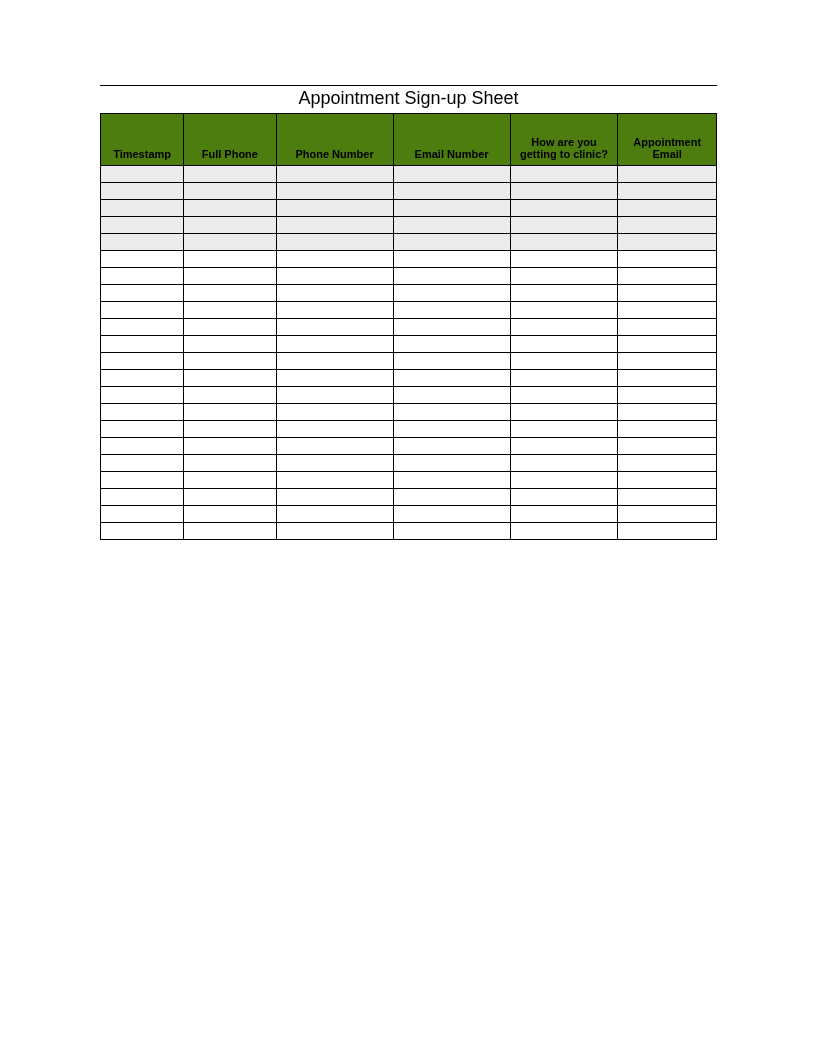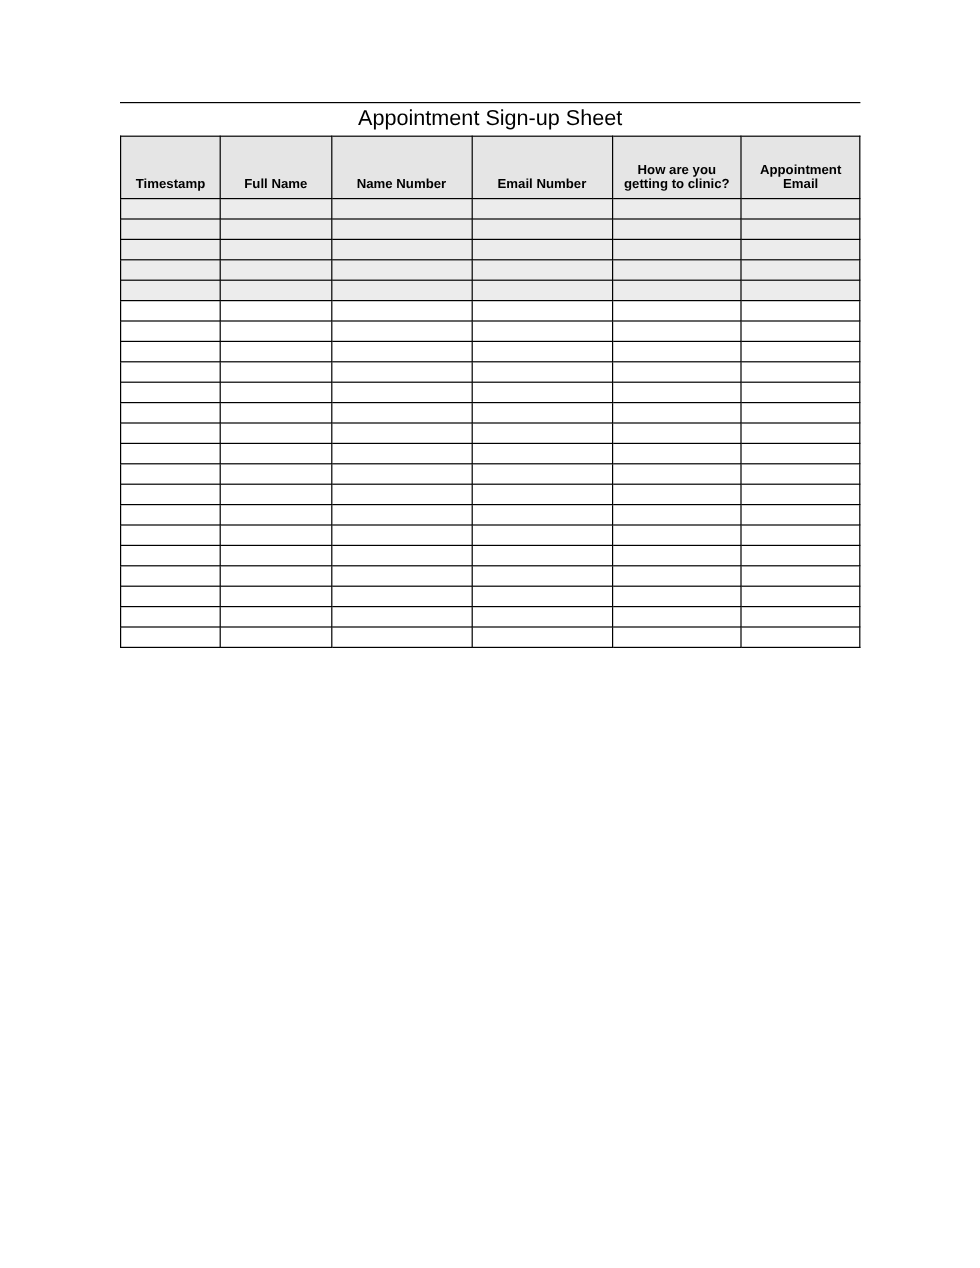--- a/index.html
+++ b/index.html
@@ -31,21 +31,21 @@
   }
   th, td {
     border: 1px solid #000;
     padding: 0;
     vertical-align: bottom;
     text-align: center;
     font-size: 11px;
     line-height: 1.15;
   }
   th {
-    background: #e5e5e5;
+    background: #4d7c0f;
     font-weight: bold;
     height: 52px;
     padding: 4px 3px 4px 3px;
     vertical-align: bottom;
   }
   td {
     height: 17px;
   }
   .shaded td {
     background: #ececec;
@@ -68,22 +68,22 @@
         <col class="c1">
           <col class="c2">
           <col class="c3">
           <col class="c4">
           <col class="c5">
           <col class="c6">
       </colgroup>
       <thead>
         <tr>
           <th>Timestamp</th>
-          <th>Full Name</th>
-          <th>Name Number</th>
+          <th>Full Phone</th>
+          <th>Phone Number</th>
           <th>Email Number</th>
           <th>How are you getting to clinic?</th>
           <th>Appointment Email</th>
         </tr>
       </thead>
       <tbody>
           <tr class="shaded">
             <td></td>
             <td></td>
             <td></td>

